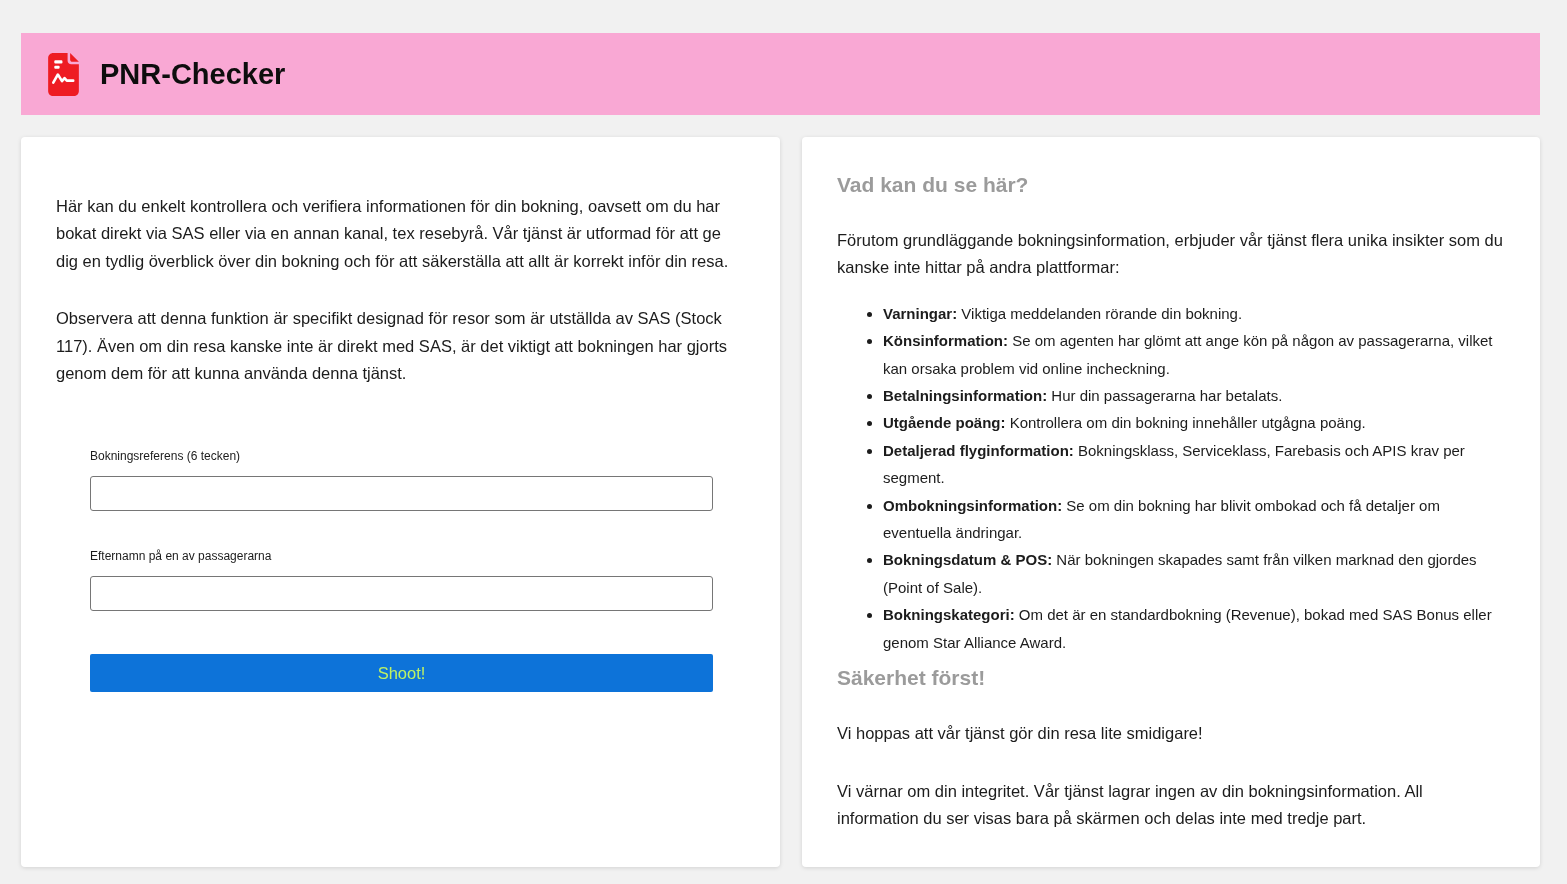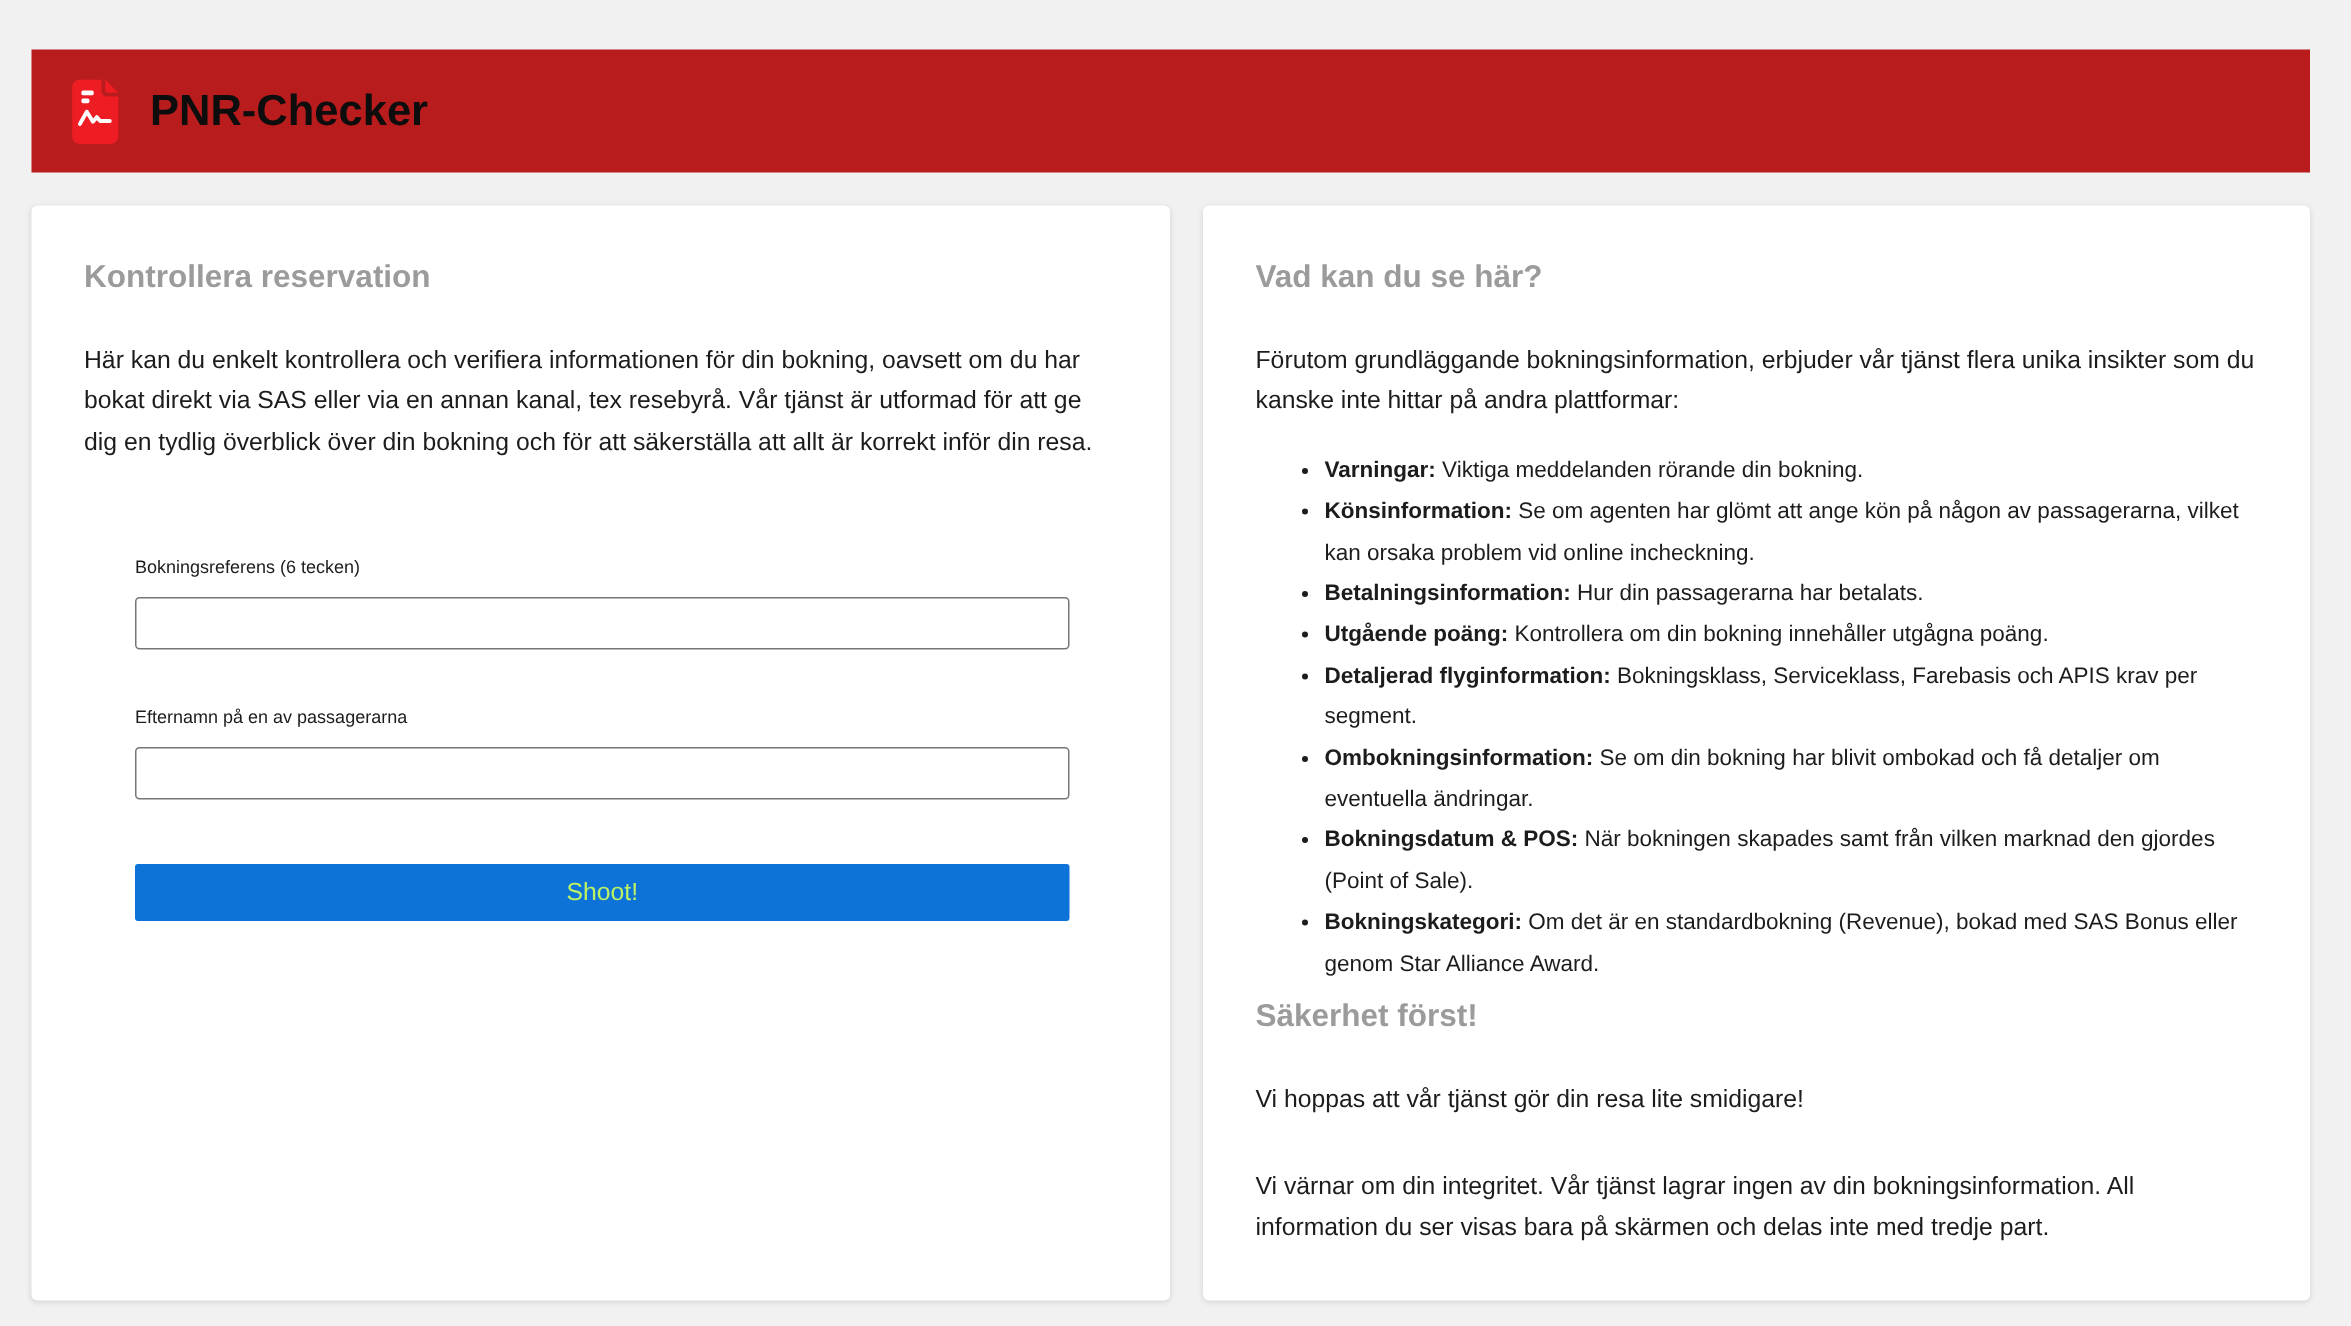--- a/index.html
+++ b/index.html
@@ -11,21 +11,21 @@
     overflow: hidden;
   }
   .page {
     position: absolute;
     left: 21px; top: 33px;
     width: 1519px;
   }
   
   .header-bar {
     height: 82px;
-    background: #b91c1c;
+    background: #f9a8d4;
     display: flex;
     align-items: center;
     padding-left: 26px;
     gap: 20px;
   }
   .header-bar .app-title {
     font-size: 29px;
     font-weight: bold;
     color: #0d0d0d;
   }
@@ -112,22 +112,22 @@
         <rect x="7" y="12.4" width="5.2" height="3" rx="1" fill="#ffffff"></rect>
         <path d="M6,29 L10.5,21 L14.5,27.5 L17,24.5 L19.2,27 L25.5,27" stroke="#ffffff" stroke-width="2.5" fill="none" stroke-linecap="round" stroke-linejoin="round"></path>
       </svg>
     </span>
     <span class="app-title">PNR-Checker</span>
   </div>
 
   <div class="cards">
 
     <section class="card">
-      <h2>Kontrollera reservation</h2>
       <p>Här kan du enkelt kontrollera och verifiera informationen för din bokning, oavsett om du har bokat direkt via SAS eller via en annan kanal, tex resebyrå. Vår tjänst är utformad för att ge dig en tydlig överblick över din bokning och för att säkerställa att allt är korrekt inför din resa.</p>
+      <p>Observera att denna funktion är specifikt designad för resor som är utställda av SAS (Stock 117). Även om din resa kanske inte är direkt med SAS, är det viktigt att bokningen har gjorts genom dem för att kunna använda denna tjänst.</p>
 
       <form class="pnr-form">
         <label for="pnr-input">Bokningsreferens (6 tecken)</label>
         <input id="pnr-input" type="text" value="" style="">
 
         <div class="field-gap"></div>
 
         <label for="lastname-input">Efternamn på en av passagerarna</label>
         <input id="lastname-input" type="text" value="" style="">
 

